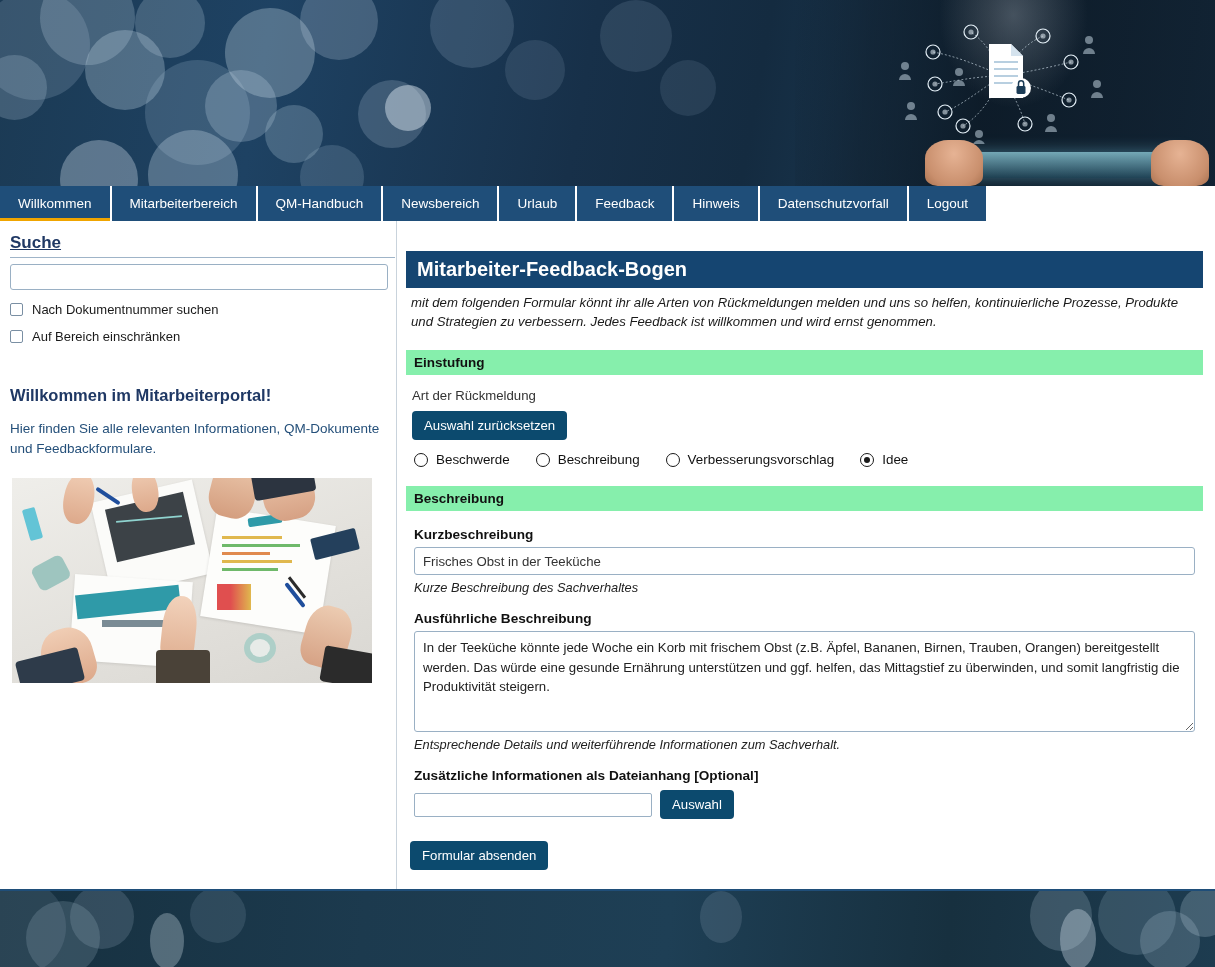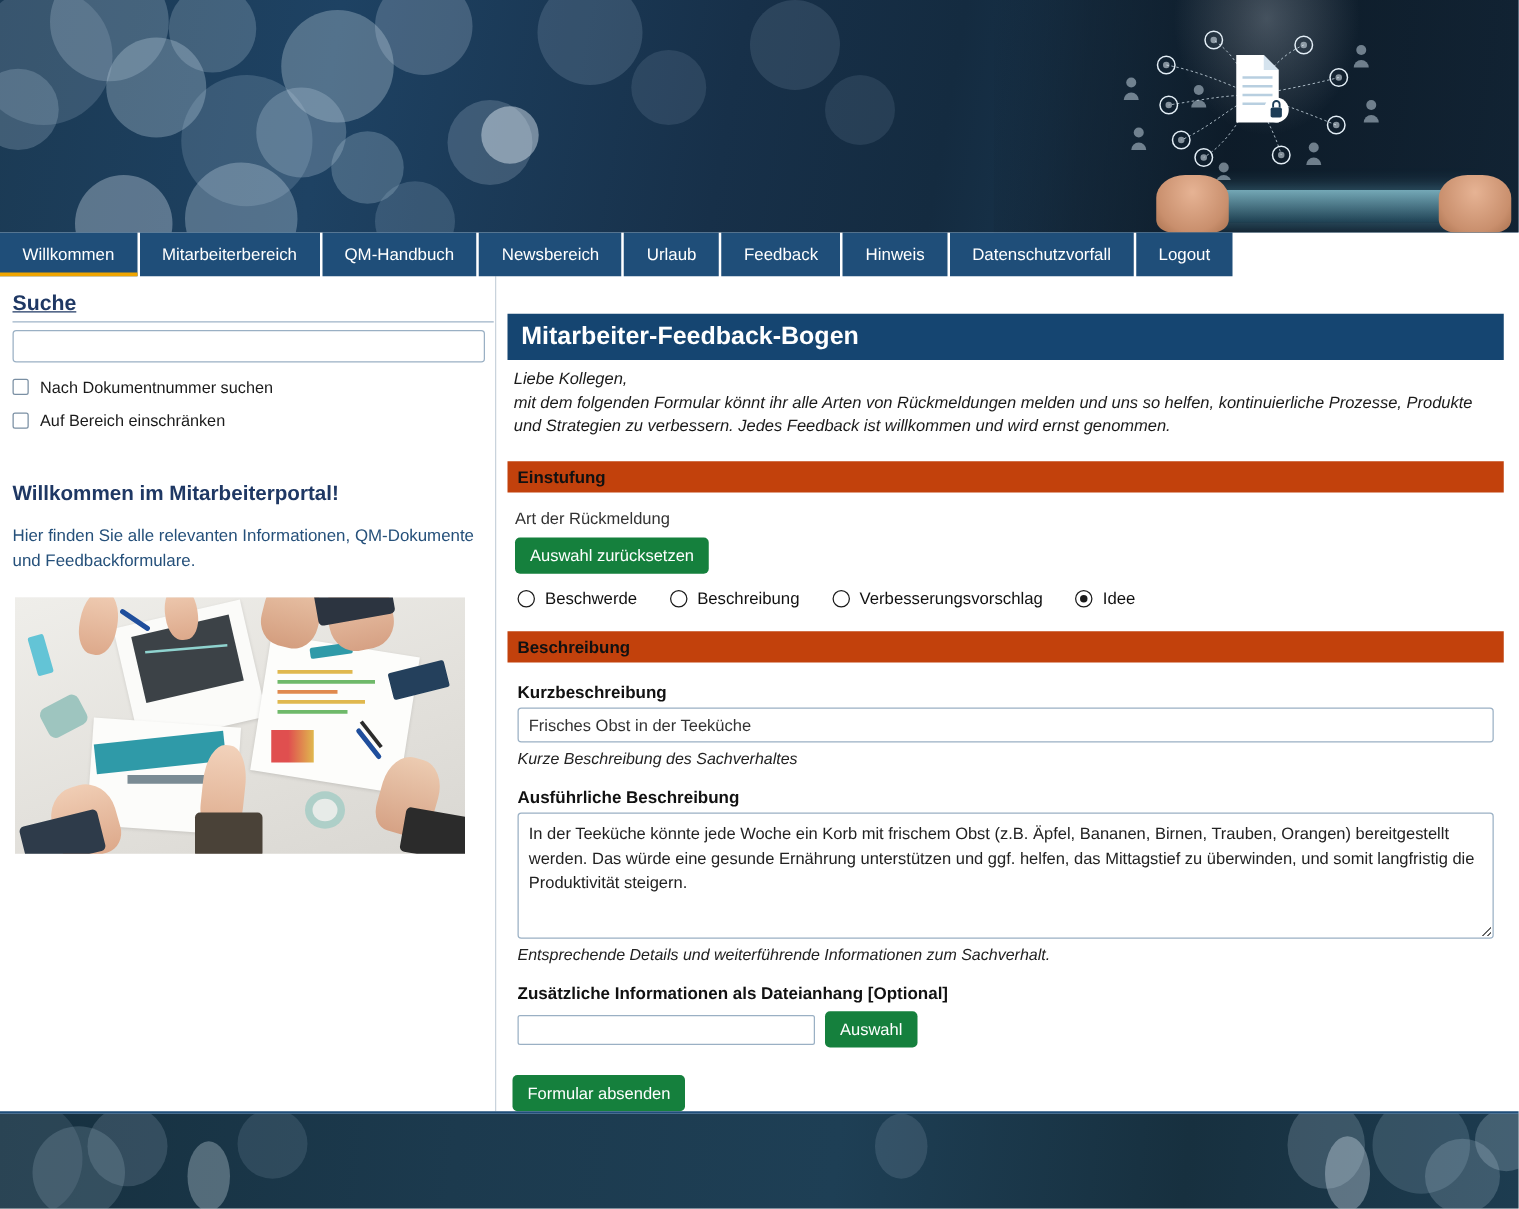--- a/index.html
+++ b/index.html
@@ -126,26 +126,26 @@
     padding: 7px 11px;
   }
   .intro {
     font-size: 13.2px; font-style: italic; color: #1a1a1a;
     line-height: 1.45; margin: 5px 0 0 5px;
   }
   .sec-head {
     margin-top: 19px; padding: 5px 8px;
     font-size: 13.5px; font-weight: bold; color: #111;
   }
-  .sec-head.yellow { background: #c2410c; }
+  .sec-head.yellow { background: #86efac; }
   .sec-head.grey { background: #e4e9ee; }
 
   .field-note { font-size: 13.2px; color: #333; margin: 13px 0 0 6px; }
   .btn {
-    background: #15803d; color: #fff; border: none; border-radius: 4px;
+    background: #0c4a6e; color: #fff; border: none; border-radius: 4px;
     font-size: 13.2px; font-family: "Liberation Sans", sans-serif;
     padding: 7px 12px; cursor: pointer;
   }
   .btn-reset { margin: 8px 0 0 6px; }
   .radio-row { display: flex; align-items: center; gap: 26px; margin: 12px 0 0 8px; }
   .radio-item { display: flex; align-items: center; cursor: pointer; }
   .radio-dot {
     width: 14px; height: 14px; border: 1.6px solid #1a1a1a; border-radius: 50%;
     margin-right: 8px; background: #fff; position: relative; flex: 0 0 14px;
   }
@@ -400,21 +400,20 @@
         <div class="pp" style="left:310px;top:172px;width:58px;height:36px;background:#2b2b2b;border-radius:4px;transform:rotate(10deg);"></div>
       </div>
     </aside>
 
     <main class="main">
 
 
       <div class="form-title-bar">Mitarbeiter-Feedback-Bogen</div>
 
       <div class="intro">
-        <div>Liebe Kollegen,</div>
         <div>mit dem folgenden Formular könnt ihr alle Arten von Rückmeldungen melden und uns so helfen, kontinuierliche Prozesse, Produkte und Strategien zu verbessern. Jedes Feedback ist willkommen und wird ernst genommen.</div>
       </div>
 
       
       <div class="sec-head yellow">Einstufung</div>
       <div class="field-note">Art der Rückmeldung</div>
       <button class="btn btn-reset" type="button">Auswahl zurücksetzen</button>
 
       <div class="radio-row">
         <label class="radio-item">

